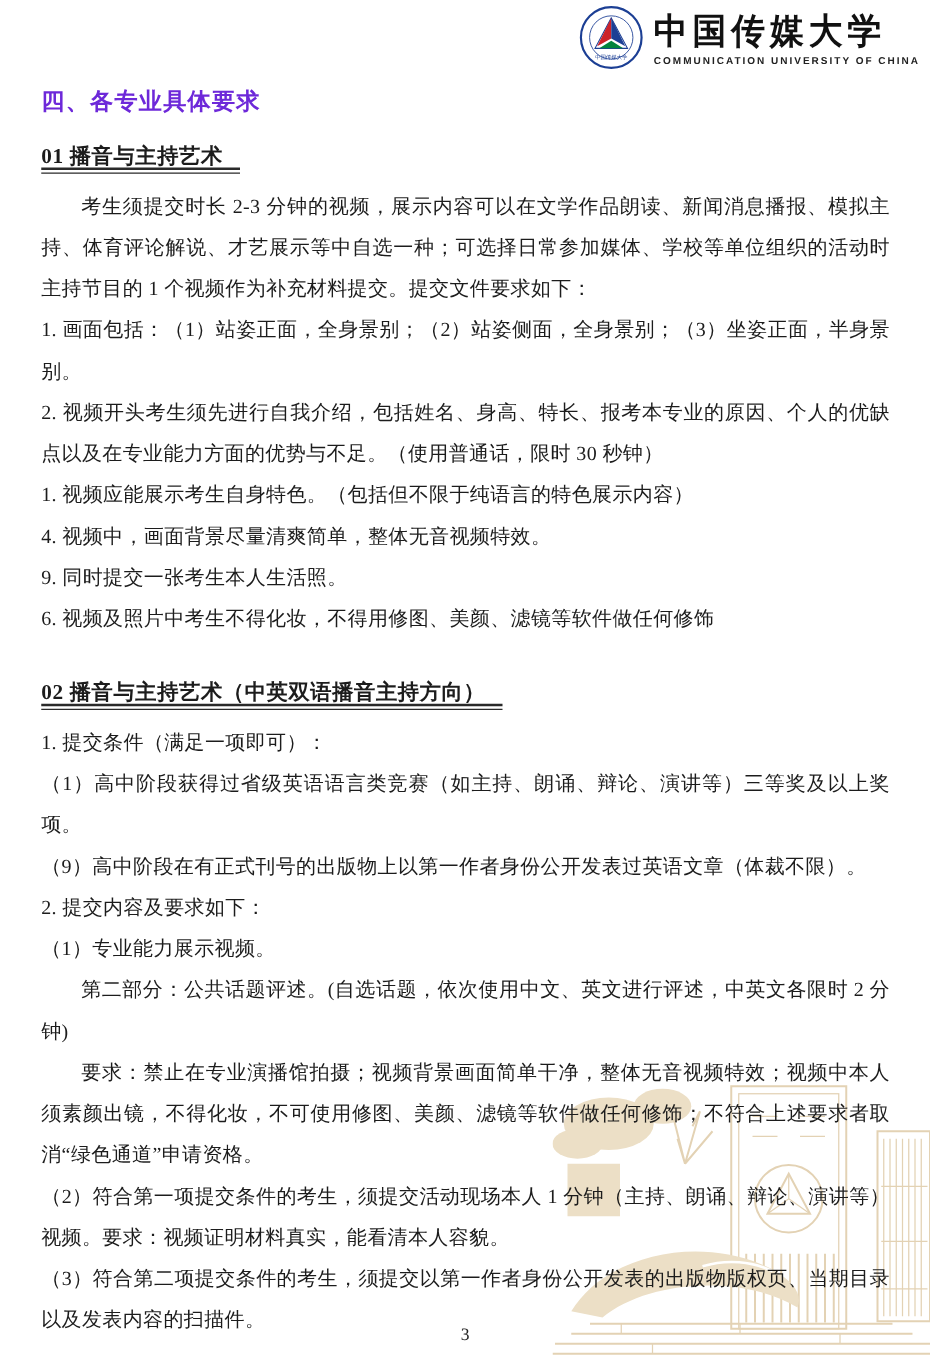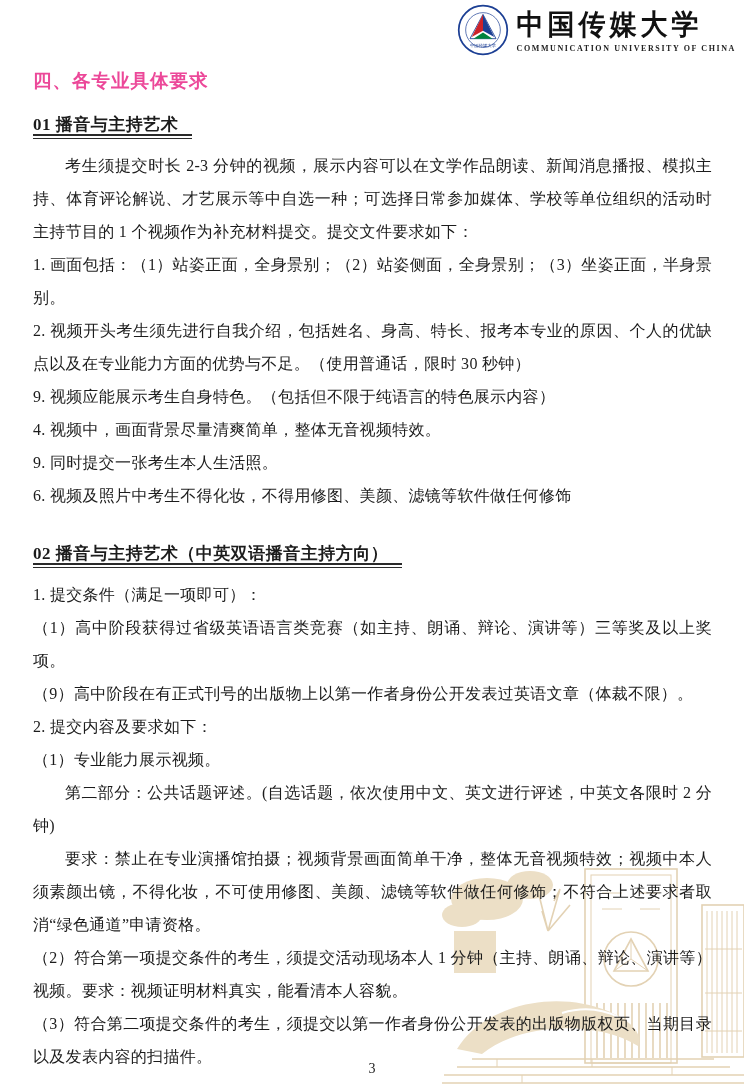--- a/index.html
+++ b/index.html
@@ -16,28 +16,28 @@
   }
   .seal{width:52px;height:52px;margin-right:8px;}
   .wordmark-block{display:flex;flex-direction:column;align-items:flex-start;}
   .wordmark{
     font-size:27px;font-weight:bold;letter-spacing:4px;color:#111;
     font-family:"Liberation Serif","DejaVu Serif",serif;
     transform:scaleY(1.05);
   }
   .wordmark-en{
     font-size:8px;letter-spacing:1.6px;color:#222;margin-top:1px;
-    font-family:Liberation Serif, serif;font-weight:bold;
+    font-family:Liberation Sans, sans-serif;font-weight:bold;
   }
   
   .content{
     position:absolute;left:33px;top:60px;width:679px;z-index:2;
   }
   .main-title{
-    color:#ec4899;font-weight:bold;font-size:18.5px;
+    color:#6d28d9;font-weight:bold;font-size:18.5px;
     font-family:"Liberation Sans","DejaVu Sans",sans-serif;
     margin:8px 0 20px 0;letter-spacing:1px;
   }
   .sec-heading{margin:0 0 10px 0;font-size:17px;}
   .sec-heading .hd{
     display:inline-block;font-weight:bold;letter-spacing:0.5px;
     padding:0 14px 2px 0;position:relative;
     border-bottom:1px solid #2a2a2a;
   }
   .sec-heading .hd::after{
@@ -121,21 +121,21 @@
     <div class="main-title">四、各专业具体要求</div>
 
     <div>
       <div class="sec-heading">
         <span class="hd">01 播音与主持艺术</span>
       </div>
       <div class="sec-body">
         <p class="line indent">考生须提交时长 2-3 分钟的视频，展示内容可以在文学作品朗读、新闻消息播报、模拟主持、体育评论解说、才艺展示等中自选一种；可选择日常参加媒体、学校等单位组织的活动时主持节目的 1 个视频作为补充材料提交。提交文件要求如下：</p>
         <p class="line">1. 画面包括：（1）站姿正面，全身景别；（2）站姿侧面，全身景别；（3）坐姿正面，半身景别。</p>
         <p class="line">2. 视频开头考生须先进行自我介绍，包括姓名、身高、特长、报考本专业的原因、个人的优缺点以及在专业能力方面的优势与不足。（使用普通话，限时 30 秒钟）</p>
-        <p class="line">9. 视频应能展示考生自身特色。（包括但不限于纯语言的特色展示内容）</p>
+        <p class="line">1. 视频应能展示考生自身特色。（包括但不限于纯语言的特色展示内容）</p>
         <p class="line">4. 视频中，画面背景尽量清爽简单，整体无音视频特效。</p>
         <p class="line">9. 同时提交一张考生本人生活照。</p>
         <p class="line">6. 视频及照片中考生不得化妆，不得用修图、美颜、滤镜等软件做任何修饰</p>
       </div>
     </div>
 
     <div class="sec-02">
       <div class="sec-heading">
         <span class="hd">02 播音与主持艺术（中英双语播音主持方向）</span>
       </div>

